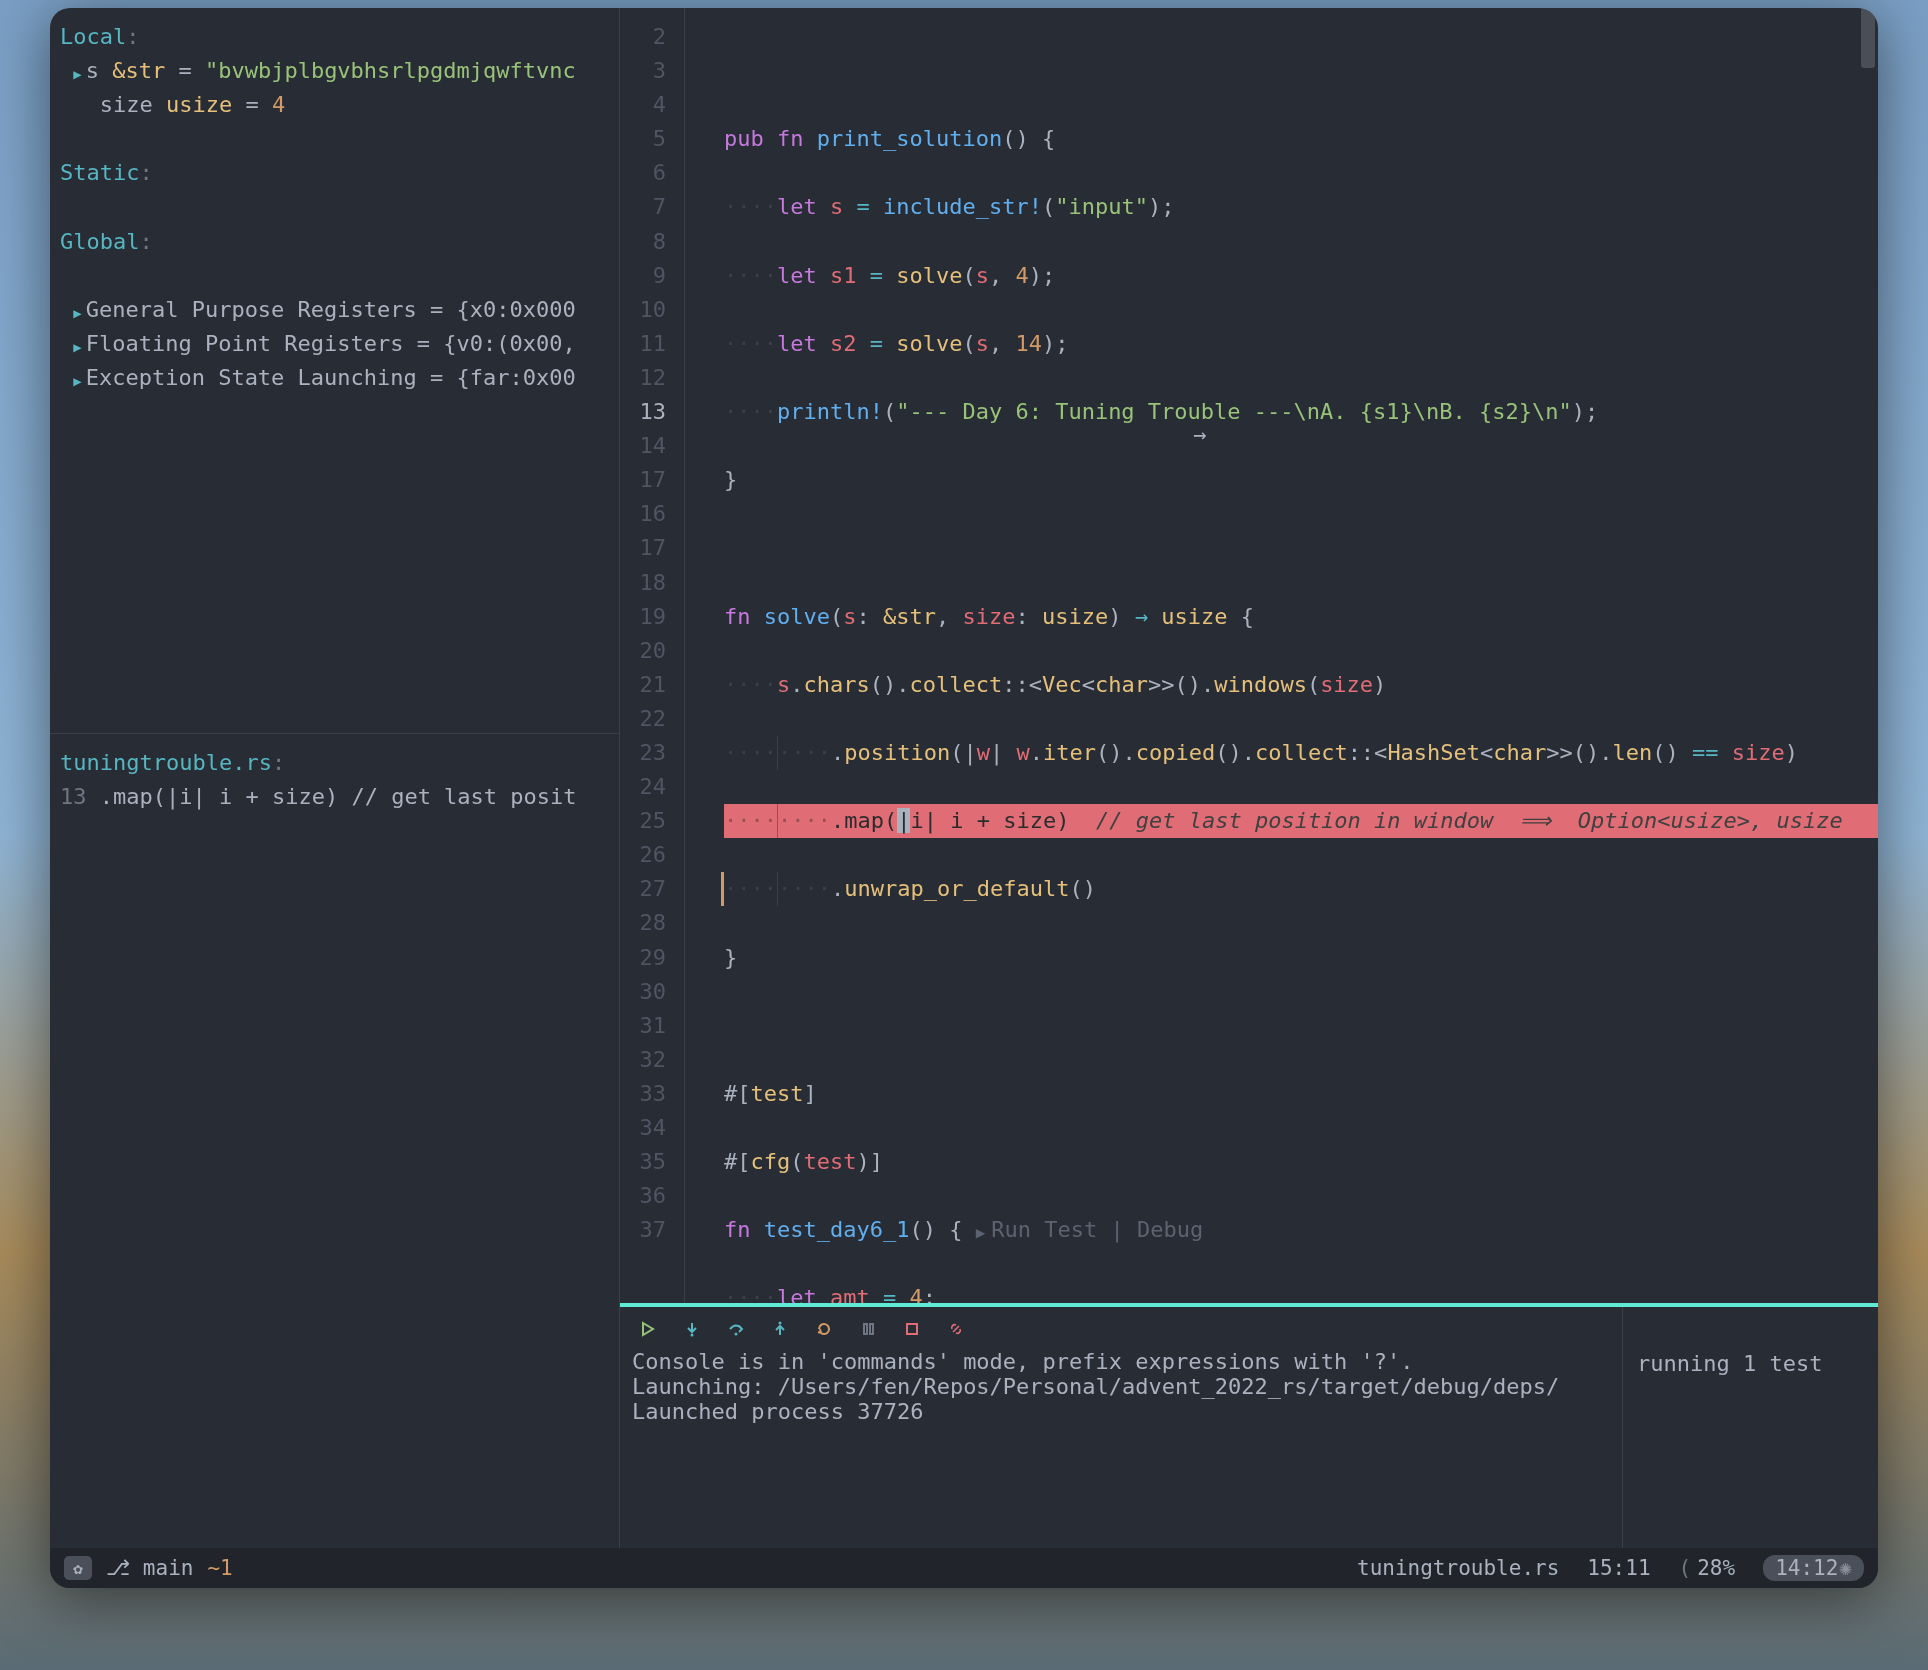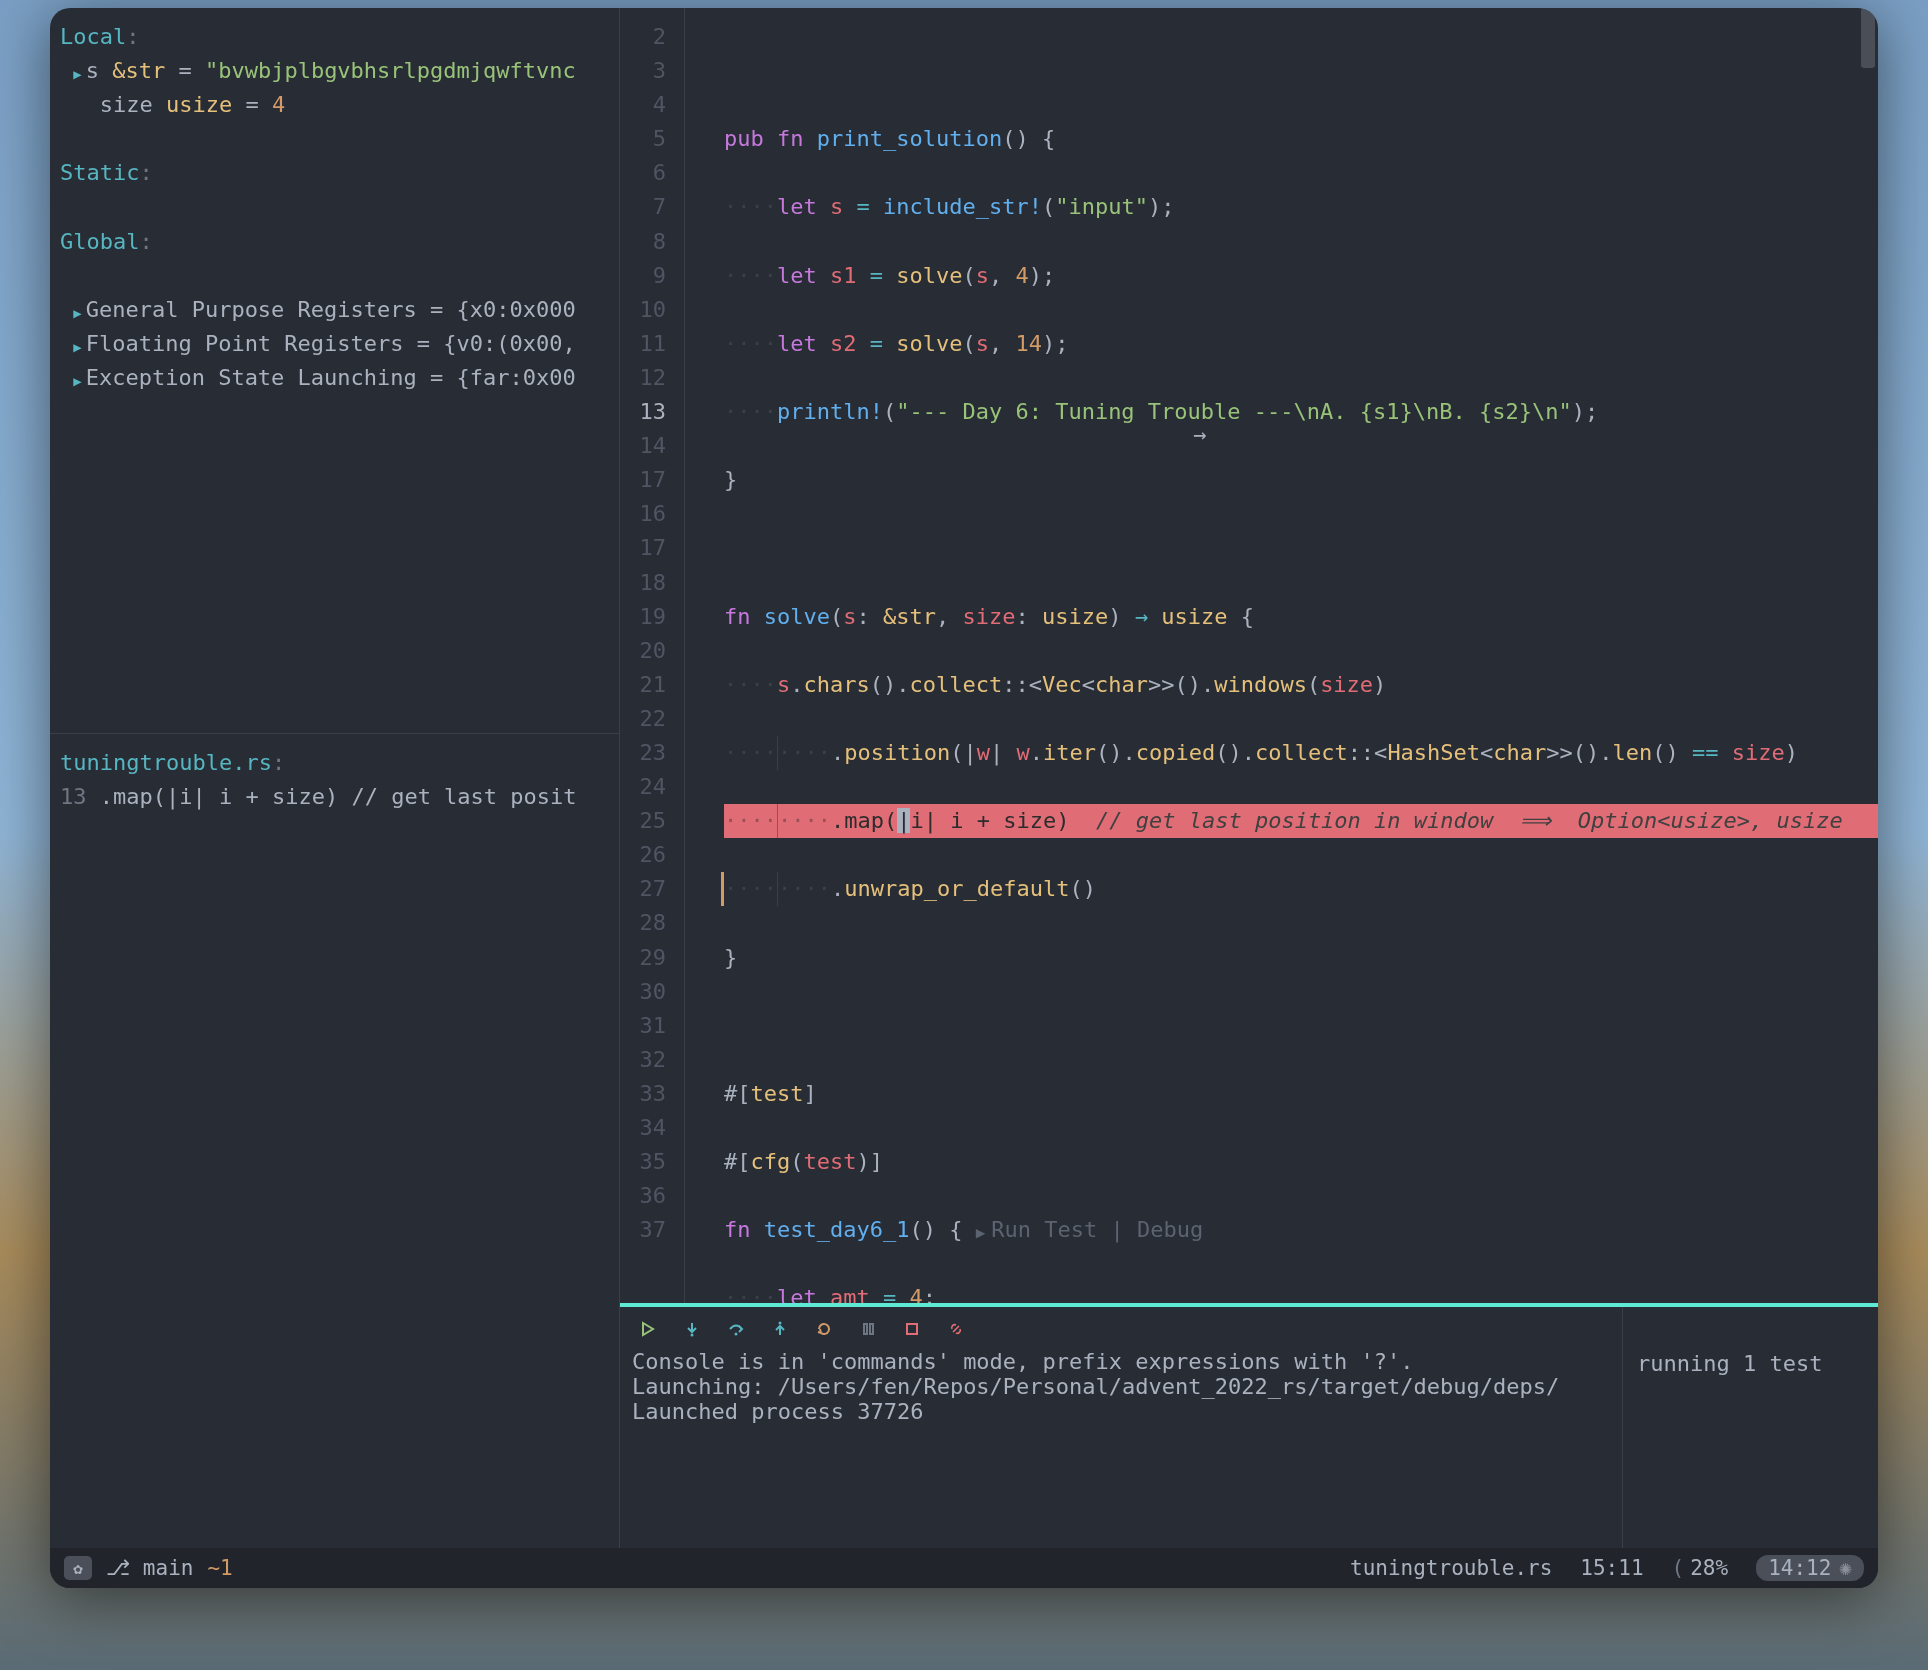--- a/index.html
+++ b/index.html
@@ -153,21 +153,21 @@
     color: #abb2bf;
     font-size: 21px;
     gap: 14px;
   }
   .sb-left { display: flex; align-items: center; gap: 14px; }
   .sb-right { margin-left: auto; display: flex; align-items: center; gap: 28px; }
   .pill {
     background: #4a4f5a;
     border-radius: 12px;
     padding: 1px 12px;
-    display: inline-flex; gap: 8px; align-items: center;
+    display: inline-flex; gap: 1px; align-items: center;
   }
   .sb-badge {
     background: #4a4f5a;
     width: 28px; height: 24px;
     border-radius: 5px;
     display: inline-flex; align-items: center; justify-content: center; font-size: 16px;
   }
   .yel { color: #d19a66; }
   .muted { color: #6f7683; }
   .tri { display: inline-block; transform: translateY(1px); color: #56b6c2; margin-right: 4px; font-size: 14px;}

